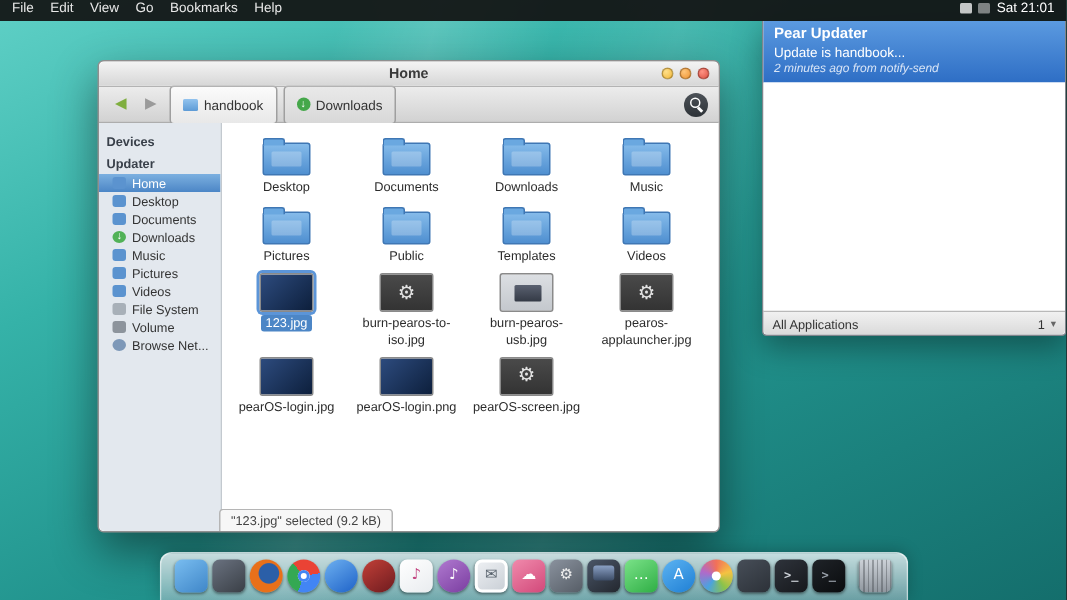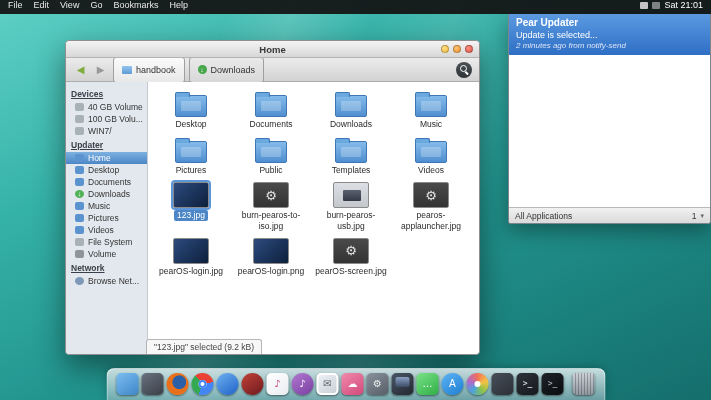--- a/index.html
+++ b/index.html
@@ -49,21 +49,21 @@
   .tb-spacer{flex:1;}
   .searchbtn{width:16px;height:16px;border-radius:50%;background:linear-gradient(#4c5157,#2e3338);
     display:flex;align-items:center;justify-content:center;position:relative;flex:none;}
   .mag{position:relative;width:7px;height:7px;border:1.5px solid #fff;border-radius:50%;margin:-2px 0 0 -2px;}
   .mag::after{content:'';position:absolute;left:5px;top:5px;width:4px;height:1.5px;background:#fff;
     transform:rotate(45deg);transform-origin:0 0;}
 
   .wbody{flex:1;display:flex;min-height:0;position:relative;}
   .sidebar{width:82px;flex:none;background:#e3e8ee;border-right:1px solid #c3c9cf;padding-top:4px;
     font-size:8.5px;overflow:hidden;border-radius:0 0 0 4px;}
-  .sec-header{font-weight:bold;color:#39404a;padding:3px 5px 2px;text-decoration:underline;}
+  .sec-header{font-weight:bold;color:#39404a;padding:3px 5px 2px;}
   .side-item{display:flex;align-items:center;gap:4px;height:12px;padding:0 4px 0 9px;color:#333;}
   .side-item.selected{background:linear-gradient(#7cb0e0,#4c86c6);color:#fff;}
   .sico{width:9px;height:8px;border-radius:2px;flex:none;background:#9aa2aa;}
   .i-drive,.i-filesystem{background:#a8b0b8;}
   .i-home,.i-desktop,.i-documents,.i-music,.i-pictures,.i-videos{background:#5b93cf;}
   .i-downloads{background:#52b257;border-radius:50%;position:relative;}
   .i-downloads::after{content:"↓";position:absolute;left:0;right:0;top:0;bottom:0;color:#fff;font-size:7px;text-align:center;line-height:8px;}
   .i-trash{background:#8d949c;}
   .i-network{background:#7d98b8;border-radius:50%;}
   .slabel{white-space:nowrap;overflow:hidden;}
@@ -186,37 +186,20 @@
         </div>
       <div class="tb-spacer" data-name="toolbar-spacer"></div>
       <div class="searchbtn" data-name="search-button">
         <span class="mag" data-name="search-icon"></span>
       </div>
     </div>
 
     <div class="wbody" data-name="window-body">
       <div class="sidebar" data-name="sidebar">
         <div class="sec-header" data-name="sidebar-section-devices">Devices</div>
-        <div data-name="devices-list">
-
-            <div class="side-item" data-name="sidebar-item-40gb-volume">
-              <span class="sico i-drive" data-name="drive-icon"></span>
-              <span class="slabel">40 GB Volume</span>
-            </div>
-
-            <div class="side-item" data-name="sidebar-item-100gb-volume">
-              <span class="sico i-drive" data-name="drive-icon"></span>
-              <span class="slabel">100 GB Volu...</span>
-            </div>
-
-            <div class="side-item" data-name="sidebar-item-win7">
-              <span class="sico i-drive" data-name="drive-icon"></span>
-              <span class="slabel">WIN7/</span>
-            </div>
-          </div>
         <div class="sec-header" data-name="sidebar-section-computer">Updater</div>
         <div data-name="computer-list">
 
             <div class="side-item selected" data-name="sidebar-item-home">
               <span class="sico i-home" data-name="home-icon"></span>
               <span class="slabel">Home</span>
             </div>
 
             <div class="side-item" data-name="sidebar-item-desktop">
               <span class="sico i-desktop" data-name="desktop-icon"></span>
@@ -251,21 +234,20 @@
             <div class="side-item" data-name="sidebar-item-file-system">
               <span class="sico i-filesystem" data-name="filesystem-icon"></span>
               <span class="slabel">File System</span>
             </div>
 
             <div class="side-item" data-name="sidebar-item-trash">
               <span class="sico i-trash" data-name="trash-icon"></span>
               <span class="slabel">Volume</span>
             </div>
           </div>
-        <div class="sec-header" data-name="sidebar-section-network">Network</div>
         <div data-name="network-list">
 
             <div class="side-item" data-name="sidebar-item-browse-network">
               <span class="sico i-network" data-name="network-icon"></span>
               <span class="slabel">Browse Net...</span>
             </div>
           </div>
       </div>
 
       <div class="files" data-name="file-view">
@@ -348,21 +330,21 @@
           </div>
       </div>
     </div>
 
     <div class="status-tip" data-name="status-bar">"123.jpg" selected (9.2 kB)</div>
   </div>
 
   <div class="notif" data-name="notification-panel">
     <div class="notif-header" data-name="notification-header">
       <div class="notif-title" data-name="notification-title">Pear Updater</div>
-      <div class="notif-msg" data-name="notification-message">Update is selected...</div>
+      <div class="notif-msg" data-name="notification-message">Update is handbook...</div>
       <div class="notif-meta" data-name="notification-meta">2 minutes ago from notify-send</div>
     </div>
     <div class="notif-body" data-name="notification-body"></div>
     <div class="notif-footer" data-name="notification-footer">
       <span data-name="all-applications-filter">All Applications</span>
       <span class="nf-spacer" data-name="footer-spacer"></span>
       <span class="nf-count" data-name="notification-count">1</span>
       <span class="nf-chevron" data-name="chevron-down-icon">▾</span>
     </div>
   </div>

